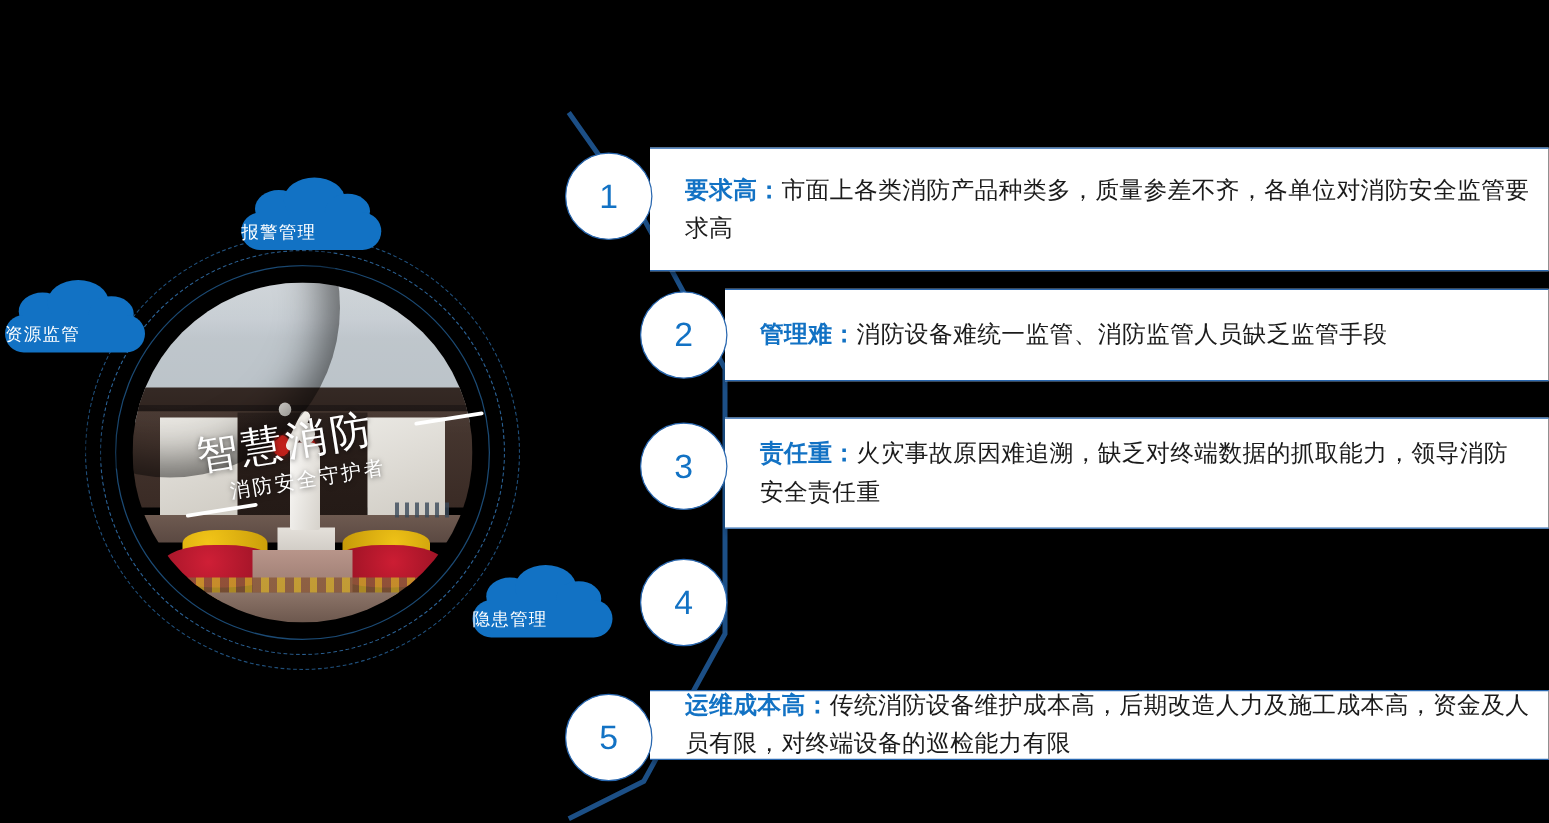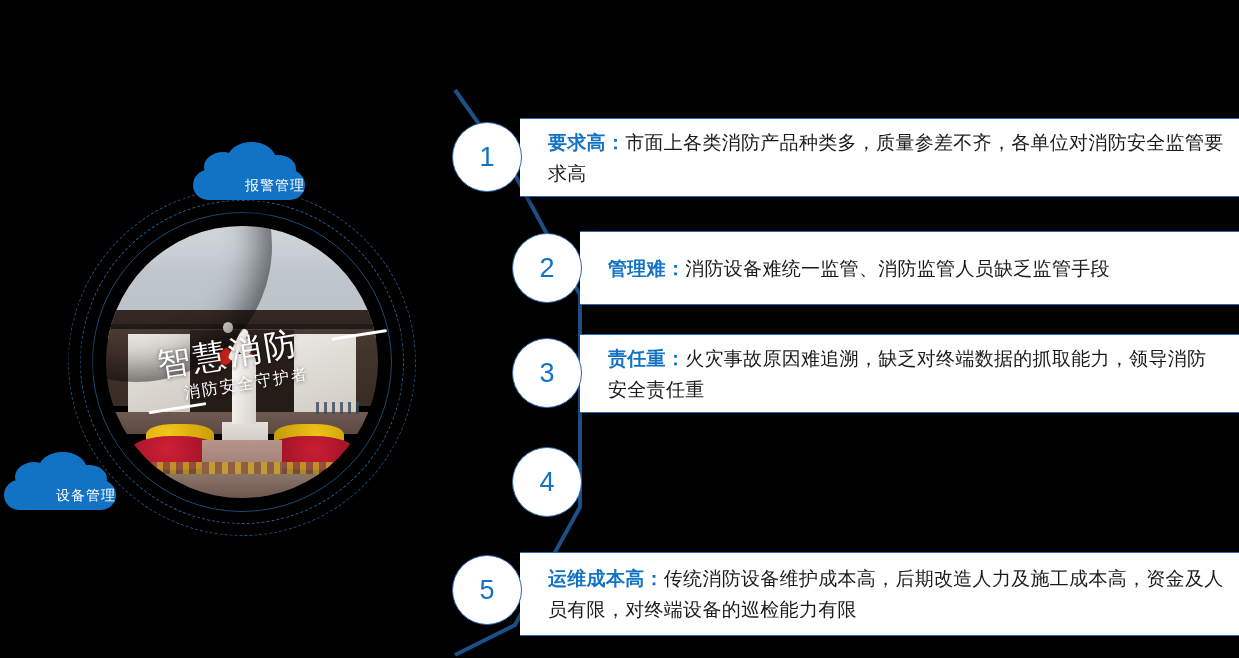--- a/index.html
+++ b/index.html
@@ -85,21 +85,21 @@
   #ct-rule-l{left:36px;top:170px;width:58px;}
 
   
   .cloud{position:absolute;}
   .cloud .body{position:absolute;left:0;bottom:0;width:100%;height:30px;
                background:#1272c4;border-radius:16px;}
   .cloud .h1,.cloud .h2,.cloud .h3{position:absolute;border-radius:50%;background:#1272c4;}
   .cloud .h1{left:10%;bottom:18px;width:34%;height:30px;}
   .cloud .h2{left:30%;bottom:22px;width:44%;height:36px;}
   .cloud .h3{left:60%;bottom:17px;width:32%;height:28px;}
-  .cloud .txt{position:absolute;left:0;bottom:5px;width:100%;text-align:right;
+  .cloud .txt{position:absolute;left:0;bottom:5px;width:100%;text-align:left;
               color:#fff;font-size:14px;letter-spacing:1px;z-index:3;white-space:nowrap;}
   #cloud-alarm   {left:193px;top:30px;width:112px;height:60px;}
   #cloud-resource{left:4px;top:112px;width:112px;height:60px;}
   #cloud-patrol  {left:345px;top:112px;width:112px;height:60px;}
   #cloud-device  {left:4px;top:340px;width:112px;height:60px;}
   #cloud-hazard  {left:378px;top:340px;width:112px;height:60px;}
   #cloud-stats   {left:190px;top:445px;width:112px;height:60px;}
 
   
   #connector{position:absolute;left:420px;top:80px;width:220px;height:580px;}
@@ -108,25 +108,25 @@
        border-top:1.5px solid #2a68b0;border-bottom:1.5px solid #2a68b0;
        box-shadow:2px 3px 6px rgba(0,0,0,.45);}
   .row-text{position:absolute;top:50%;transform:translateY(-50%);
             color:#1b1b1b;font-size:19px;line-height:31px;letter-spacing:.3px;}
   .row-text .hl{color:#1272c4;font-weight:bold;}
   .num{position:absolute;border-radius:50%;background:#fff;
        border:1.6px solid #2a68b0;box-sizing:border-box;
        display:flex;align-items:center;justify-content:center;
        color:#1272c4;font-size:27px;z-index:5;}
 
-  #row1{left:520px;top:118px;height:79px;}
+  #row1{left:520px;top:118px;height:99px;}
   #row2{left:580px;top:231px;height:74px;padding-left:20px;}
-  #row3{left:580px;top:334px;height:79px;}
+  #row3{left:580px;top:334px;height:89px;}
   #row4{left:580px;top:443px;height:79px;}
-  #row5{left:520px;top:552px;height:84px;}
+  #row5{left:520px;top:552px;height:56px;}
   #row1 .row-text,#row5 .row-text{left:28px;right:14px;}
   #row2 .row-text,#row3 .row-text,#row4 .row-text{left:28px;right:14px;}
 
   #num1{left:452px;top:122px;width:70px;height:70px;}
   #num2{left:512px;top:233px;width:70px;height:70px;}
   #num3{left:512px;top:338px;width:70px;height:70px;}
   #num4{left:512px;top:447px;width:70px;height:70px;}
   #num5{left:452px;top:555px;width:70px;height:70px;}
 </style>
 </head>
@@ -175,26 +175,33 @@
       <div class="ct-rule" id="ct-rule-l"></div>
     </div>
 
     <div class="cloud" id="cloud-alarm">
       <div class="h1"></div>
       <div class="h2"></div>
       <div class="h3"></div>
       <div class="body"></div>
       <div class="txt">报警管理</div>
     </div>
-    <div class="cloud" id="cloud-device">
+    <div class="cloud" id="cloud-resource">
       <div class="h1"></div>
       <div class="h2"></div>
       <div class="h3"></div>
       <div class="body"></div>
-      <div class="txt">设备管理</div>
+      <div class="txt">资源监管</div>
+    </div>
+    <div class="cloud" id="cloud-hazard">
+      <div class="h1"></div>
+      <div class="h2"></div>
+      <div class="h3"></div>
+      <div class="body"></div>
+      <div class="txt">隐患管理</div>
     </div>
   </div>
 
   <svg id="connector" viewBox="0 0 220 580">
     <polyline points="35,10 95,95 160,215 160,318 160,427 95,545 35,575" fill="none" stroke="#1c4f86" stroke-width="4"></polyline>
   </svg>
 
   <div id="rows">
 
     <div class="row" id="row1">

